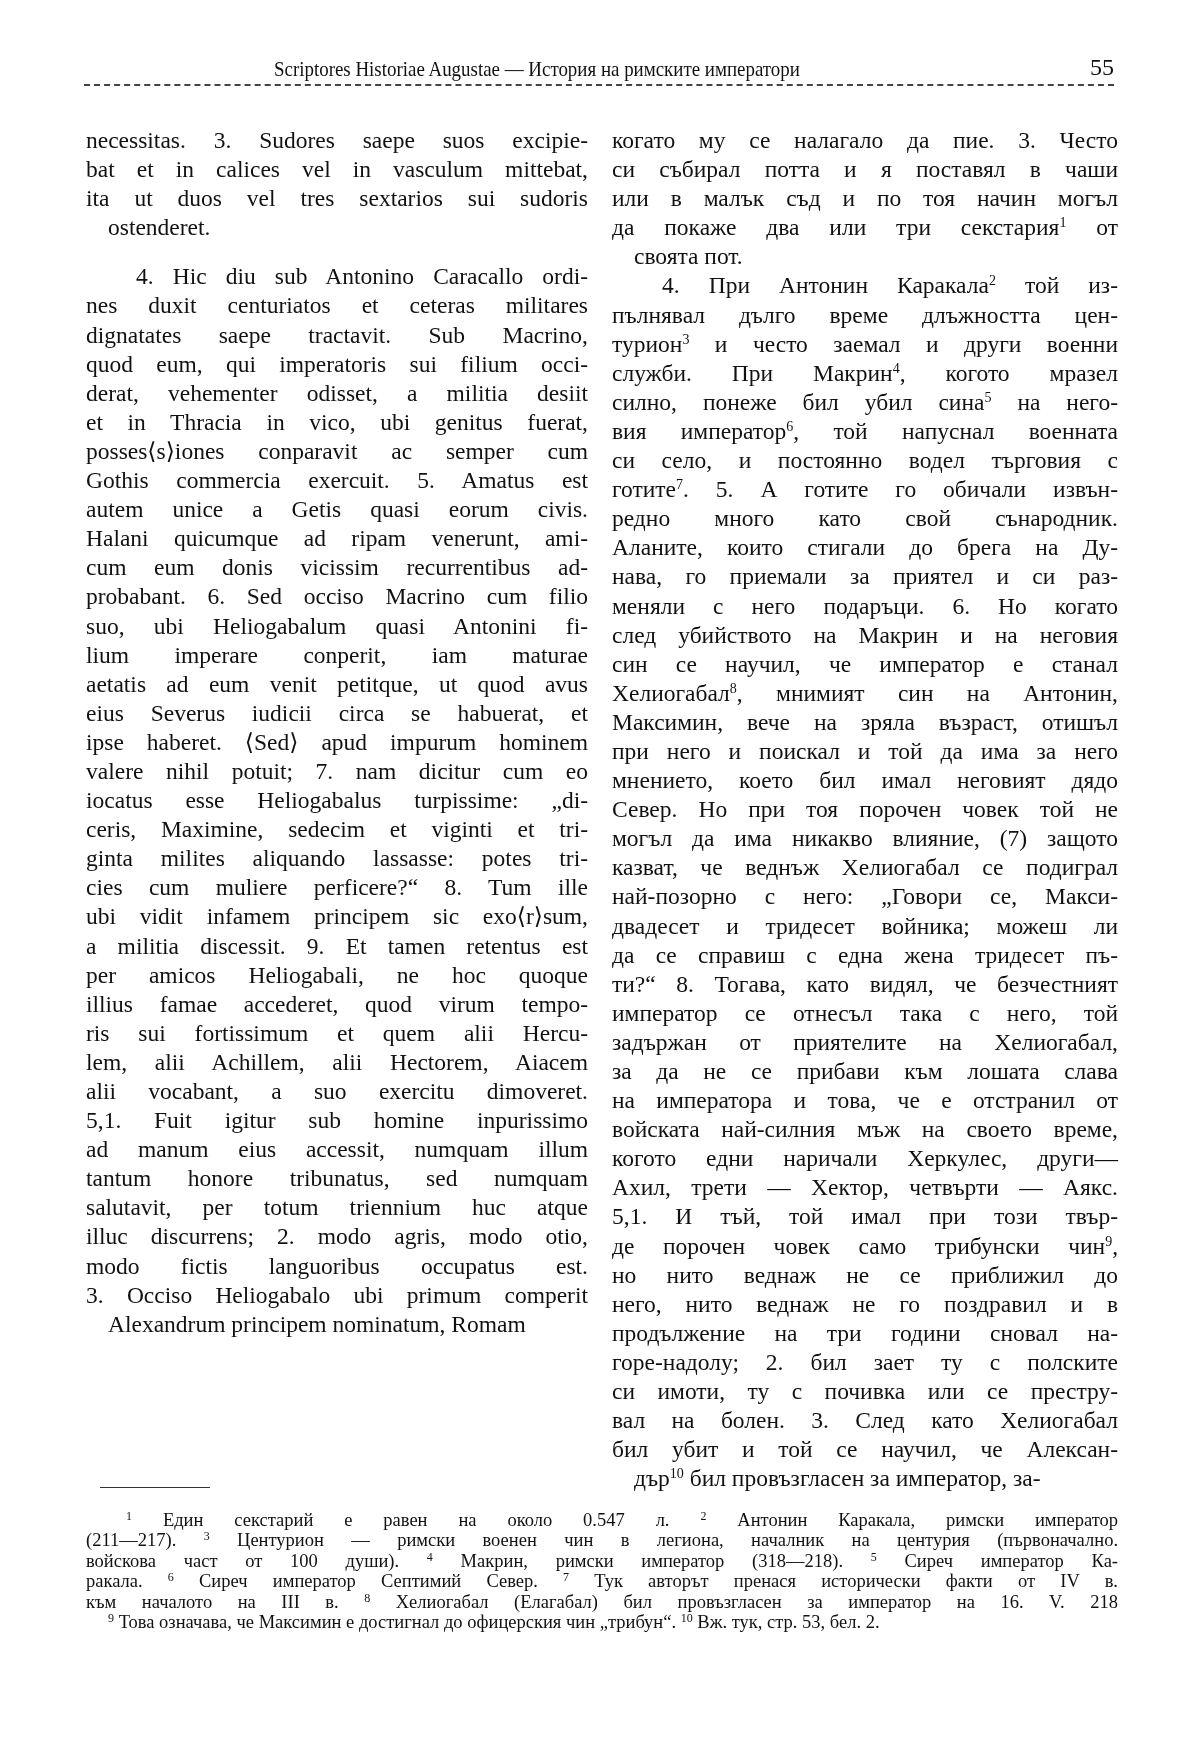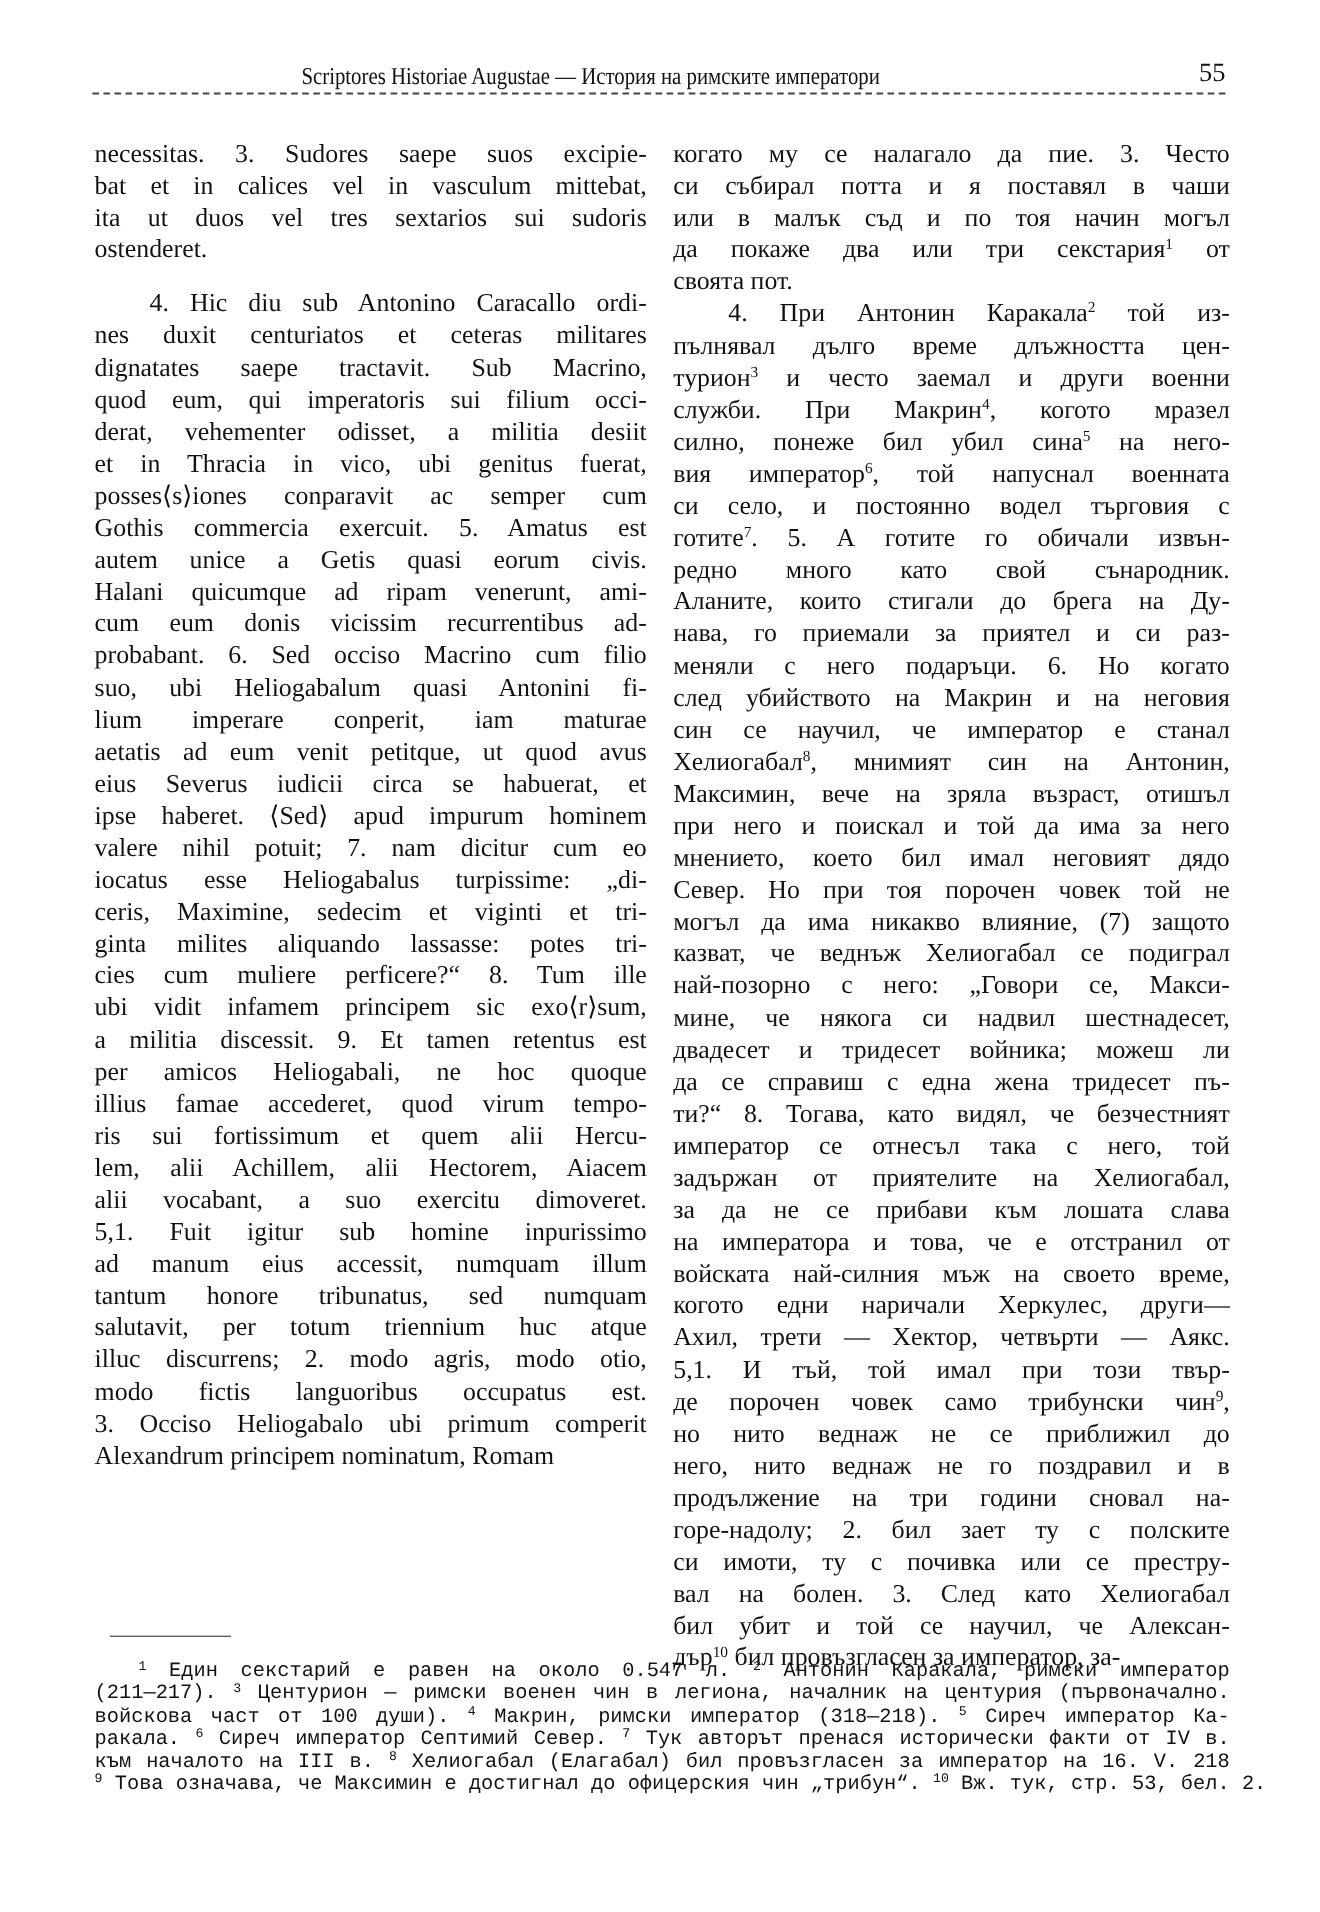--- a/index.html
+++ b/index.html
@@ -24,34 +24,34 @@
   }
   .column {
     position: absolute; top: 126px; font-size: 23.5px; line-height: 29.1px;
   }
   .col-left { left: 86px; width: 502px; }
   .col-right { left: 612px; width: 506px; }
   .line {
     display: block; white-space: nowrap; text-align: justify; text-align-last: justify;
     height: 29.1px; overflow: visible;
   }
-  .line.last { text-align-last: left; }
+  .line.last { text-align-last: left; margin-left: 22px; }
   .line.indent { padding-left: 50px; }
   .gap { height: 20px; }
   .col-right .line { font-family: "Liberation Serif", "DejaVu Serif", serif; }
   sup { font-size: 14px; line-height: 0; vertical-align: 8px; }
   .fn-rule {
     position: absolute; left: 100px; top: 1487px; width: 110px; height: 0;
     border-top: 1.5px solid #333;
   }
   .footnotes {
     position: absolute; left: 86px; top: 1510px; width: 1032px;
     font-size: 18.5px; line-height: 20.4px;
   }
-  .footnotes .line { height: 20.4px; font-family: Liberation Mono, monospace; }
+  .footnotes .line { height: 20.4px; }
   .footnotes .line.indent { padding-left: 40px; }
   .footnotes sup { font-size: 12px; vertical-align: 6px; }
 </style>
 </head>
 <body>
 
 <div class="header">
   <span class="running-title">Scriptores Historiae Augustae — История на римските императори</span>
   <span class="page-number">55</span>
   <div class="header-rule"></div>
@@ -122,21 +122,20 @@
     <span class="line"><span>след убийството на Макрин и на неговия</span></span>
     <span class="line"><span>син се научил, че император е станал</span></span>
     <span class="line"><span>Хелиогабал</span><sup>8</sup><span>, мнимият син на Антонин,</span></span>
     <span class="line"><span>Максимин, вече на зряла възраст, отишъл</span></span>
     <span class="line"><span>при него и поискал и той да има за него</span></span>
     <span class="line"><span>мнението, което бил имал неговият дядо</span></span>
     <span class="line"><span>Север. Но при тоя порочен човек той не</span></span>
     <span class="line"><span>могъл да има никакво влияние, (7) защото</span></span>
     <span class="line"><span>казват, че веднъж Хелиогабал се подиграл</span></span>
     <span class="line"><span>най-позорно с него: „Говори се, Макси-</span></span>
-    <span class="line"><span>мине, че някога си надвил шестнадесет,</span></span>
     <span class="line"><span>двадесет и тридесет войника; можеш ли</span></span>
     <span class="line"><span>да се справиш с една жена тридесет пъ-</span></span>
     <span class="line"><span>ти?“ 8. Тогава, като видял, че безчестният</span></span>
     <span class="line"><span>император се отнесъл така с него, той</span></span>
     <span class="line"><span>задържан от приятелите на Хелиогабал,</span></span>
     <span class="line"><span>за да не се прибави към лошата слава</span></span>
     <span class="line"><span>на императора и това, че е отстранил от</span></span>
     <span class="line"><span>войската най-силния мъж на своето време,</span></span>
     <span class="line"><span>когото едни наричали Херкулес, други—</span></span>
     <span class="line"><span>Ахил, трети — Хектор, четвърти — Аякс.</span></span>

